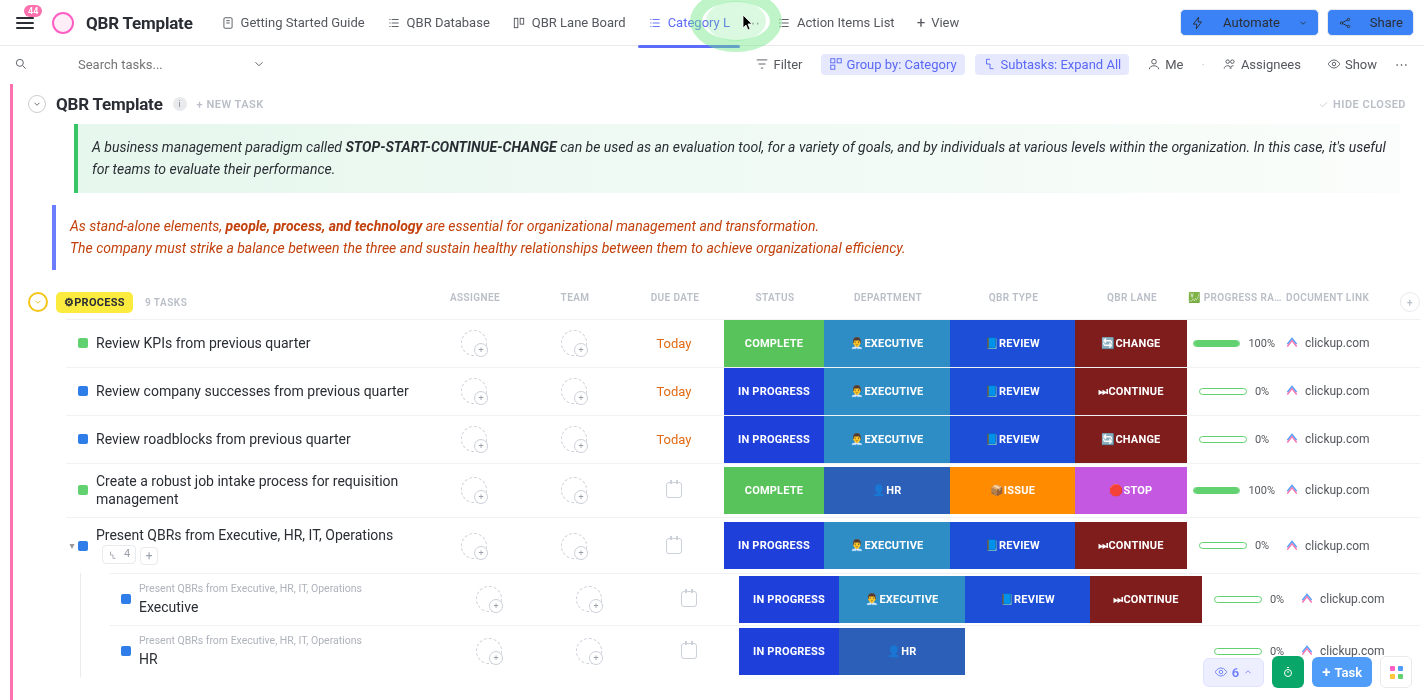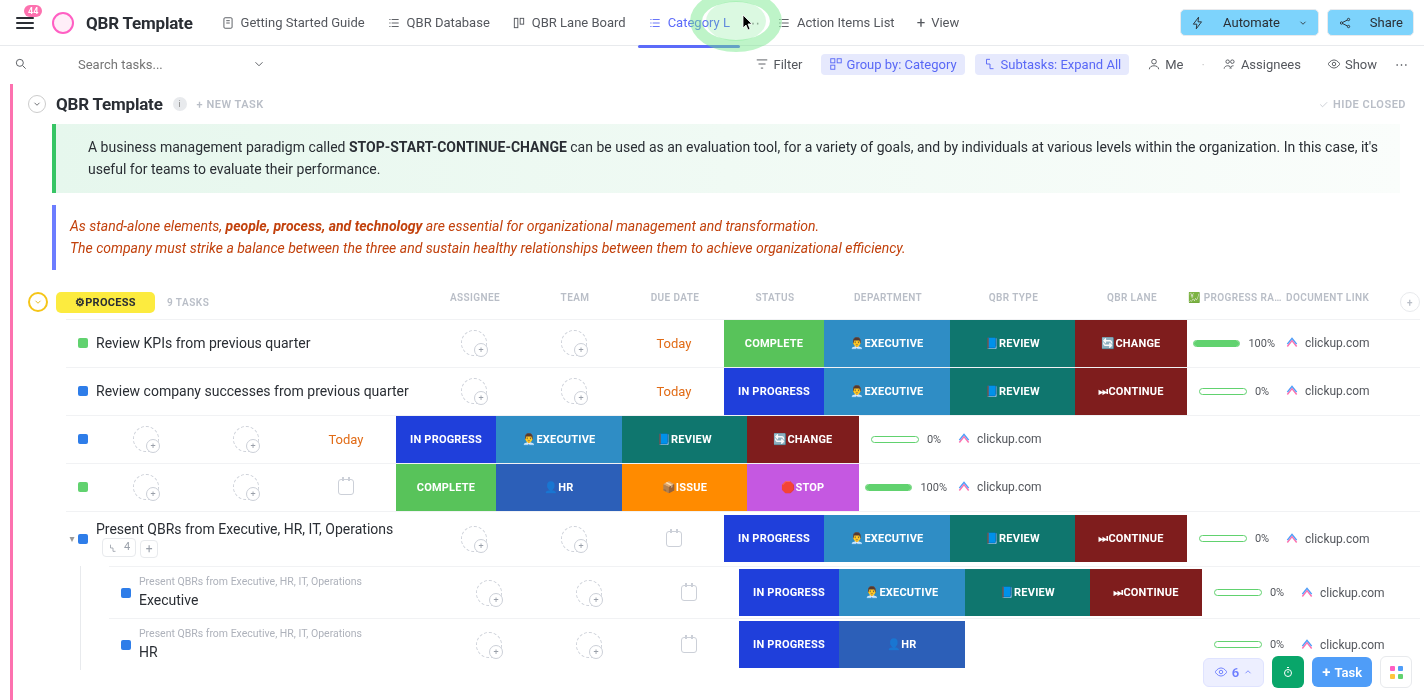--- a/index.html
+++ b/index.html
@@ -14,21 +14,21 @@
 .title { font-size: 17px; font-weight: 700; color: #2a2e34; margin-right: 14px; letter-spacing: -0.2px; }
 .tabs { display: flex; align-items: center; gap: 2px; flex: 1; }
 .tab { display: flex; align-items: center; gap: 6px; padding: 6px 10px; color: #54575d; font-size: 13px; cursor: pointer; border-radius: 4px; position: relative; }
 .tab svg { width: 14px; height: 14px; }
 .tab.active { color: #5c6bf9; }
 .tab.active::after { content:''; position:absolute; bottom:-12px; left:0; right:0; height:3px; background:#5c6bf9; border-radius:2px; }
 .tab-dots { color: #999; padding: 0 4px; letter-spacing: 1px; font-size: 14px; }
 .tab.view { color: #54575d; }
 .tab.view .plus { font-size: 15px; font-weight: 400; }
 .top-right { display: flex; align-items: center; gap: 8px; }
-.btn-light { display: flex; align-items: center; gap: 18px; padding: 5px 10px; border: 1px solid #e8eaed; border-radius: 5px; background: #7dd3fc; cursor: pointer; font-size: 13px; color: #2a2e34; }
+.btn-light { display: flex; align-items: center; gap: 18px; padding: 5px 10px; border: 1px solid #e8eaed; border-radius: 5px; background: #3b82f6; cursor: pointer; font-size: 13px; color: #2a2e34; }
 .caret { width: 10px; height: 10px; }
 
 
 .ring { position: absolute; width: 92px; height: 62px; border-radius: 50%; border: 12px solid rgba(110, 231, 134, 0.45); top: -10px; left: 690px; pointer-events: none; z-index: 50; }
 .ring-inner { position: absolute; width: 60px; height: 40px; border-radius: 50%; background: rgba(110, 231, 134, 0.25); top: 1px; left: 706px; pointer-events: none; z-index: 49; }
 .cursor-img { position: absolute; top: 14px; left: 740px; z-index: 51; font-size: 14px; pointer-events: none; }
 
 
 .toolbar { height: 36px; display: flex; align-items: center; padding: 0 14px; gap: 10px; color: #54575d; font-size: 13px; }
 .search-wrap { display: flex; align-items: center; gap: 8px; flex: 0 0 200px; cursor: text; }
@@ -44,25 +44,25 @@
 
 
 .main { position: absolute; top: 84px; left: 10px; right: 4px; bottom: 0; overflow: hidden; border-left: 3px solid #fd71af; padding-left: 1px; }
 .list-header { display: flex; align-items: center; padding: 10px 14px; gap: 10px; }
 .list-header .chev-circle { width: 18px; height: 18px; border-radius: 50%; border: 1px solid #ccc; display:flex; align-items:center; justify-content:center; cursor:pointer; }
 .list-header .lh-title { font-size: 17px; font-weight: 700; letter-spacing: -0.2px; }
 .list-header .info { width: 14px; height: 14px; border-radius: 50%; background: #e8eaed; display:flex; align-items:center; justify-content:center; font-size: 9px; color:#888; }
 .list-header .newtask { color: #b9bec7; font-size: 11px; font-weight: 600; letter-spacing: 0.5px; cursor:pointer; }
 .list-header .hide-closed { margin-left: auto; color: #b9bec7; font-size: 11px; font-weight: 600; letter-spacing: 0.5px; cursor:pointer; display:flex; align-items:center; gap:4px; }
 
-.desc-box { margin: 0 20px 12px 38px; padding: 12px 0 12px 32px; border-left: 4px solid #37c565; font-size: 14px; color: #2a2e34; line-height: 1.6; background: linear-gradient(90deg, #e6f7ed 0%, #fafdfb 100%); }
+.desc-box { margin: 0 20px 12px 60px; padding: 12px 0 12px 14px; border-left: 4px solid #37c565; font-size: 14px; font-style: italic; color: #2a2e34; line-height: 1.6; background: linear-gradient(90deg, #e6f7ed 0%, #fafdfb 100%); }
 .desc-box b { font-weight: 700; }
 .desc-box2 { margin: 0 20px 22px 38px; padding: 10px 0 10px 14px; border-left: 4px solid #6c7dff; font-size: 14px; font-style: italic; color: #c2410c; line-height: 1.6; }
 .desc-box2 b { font-weight: 700; }
-.group-chip { background: #fceb3f; color: #2a2e34; font-size: 11px; font-weight: 700; padding: 4px 19px; border-radius: 5px; letter-spacing: 0.3px; }
+.group-chip { background: #fceb3f; color: #2a2e34; font-size: 11px; font-weight: 700; padding: 4px 8px; border-radius: 5px; letter-spacing: 0.3px; }
 .group-count { color: #b9bec7; font-size: 10px; font-weight: 600; letter-spacing: 0.5px; }
 
 
 .rows { margin-left: 52px; }
 .row { display: flex; align-items: center; min-height: 47px; border-top: 1px solid #f1f2f4; }
 .row .caret-exp { width: 12px; font-size: 10px; color: #999; cursor:pointer; text-align:center; }
 .row .status-sq { width: 10px; height: 10px; border-radius: 2px; margin: 0 8px 0 0; flex-shrink:0; }
 .sq-green { background: #61d26f; }
 .sq-blue { background: #2e7de9; }
 .row .task-name { width: 328px; flex-shrink:0; padding: 8px 6px 8px 0; font-size: 14px; color: #2a2e34; line-height: 1.35; cursor:pointer; }
@@ -82,21 +82,21 @@
 .cell-dept { width: 126px; }
 .cell-type { width: 125px; }
 .cell-lane { width: 112px; }
 .c-green { background: #58c35a; }
 .c-blue { background: #1f3fdb; }
 .c-teal { background: #2f8dc5; }
 .c-cyan { background: #2c5fb8; }
 .c-orange { background: #ff8b00; }
 .c-purple { background: #7f1d1d; }
 .c-violet { background: #c558e1; }
-.c-deepblue { background: #0f766e; }
+.c-deepblue { background: #1d4ed8; }
 .cell-progress { width: 94px; display:flex; align-items:center; gap:8px; justify-content:center; flex-shrink:0; font-size:11px; color:#54575d; padding: 0 6px; cursor:pointer; }
 .pbar { width: 48px; height: 7px; border-radius: 4px; background:#fff; border: 1px solid #61d26f; overflow:hidden; }
 .pbar .fill { height:100%; background:#61d26f; }
 .cell-doc { width: 110px; display:flex; align-items:center; gap:6px; font-size:12px; color:#54575d; flex-shrink:0; padding-left: 4px; cursor:pointer; }
 .doc-ico { width:14px; height:14px; }
 
 
 .row.sub { margin-left: 28px; }
 .row.sub .task-name { width: 300px; }
 .tree-line { border-left: 1px solid #e8eaed; margin-left: 14px; padding-left: 0; }
@@ -358,20 +358,21 @@
           <svg class="doc-ico" viewBox="0 0 24 24">
             <path d="M4 18l8-10 8 10" stroke="#fd71af" stroke-width="2.5" fill="none"></path>
             <path d="M4 18l8-10 8 10" stroke="#4f9df8" stroke-width="2.5" fill="none" transform="translate(0,-4)"></path>
           </svg>
           <span>clickup.com</span>
         </div>
       </div>
       <div class="row">
         <span class="caret-exp"></span>
         <span class="status-sq sq-blue"></span>
+        <div class="task-name">Review roadblocks from previous quarter</div>
         <div class="cell-people">
           <div class="avatar-add"></div>
         </div>
         <div class="cell-people">
           <div class="avatar-add"></div>
         </div>
         <div class="cell-date"><span class="today">Today</span></div>
         <div class="cell-status c-blue">IN PROGRESS</div>
         <div class="cell-dept c-teal">👨‍💼EXECUTIVE</div>
         <div class="cell-type c-deepblue">📘REVIEW</div>
@@ -386,20 +387,21 @@
           <svg class="doc-ico" viewBox="0 0 24 24">
             <path d="M4 18l8-10 8 10" stroke="#fd71af" stroke-width="2.5" fill="none"></path>
             <path d="M4 18l8-10 8 10" stroke="#4f9df8" stroke-width="2.5" fill="none" transform="translate(0,-4)"></path>
           </svg>
           <span>clickup.com</span>
         </div>
       </div>
       <div class="row">
         <span class="caret-exp"></span>
         <span class="status-sq sq-green"></span>
+        <div class="task-name">Create a robust job intake process for requisition management</div>
         <div class="cell-people">
           <div class="avatar-add"></div>
         </div>
         <div class="cell-people">
           <div class="avatar-add"></div>
         </div>
         <div class="cell-date">
           <div class="cal-icon"></div>
         </div>
         <div class="cell-status c-green">COMPLETE</div>

